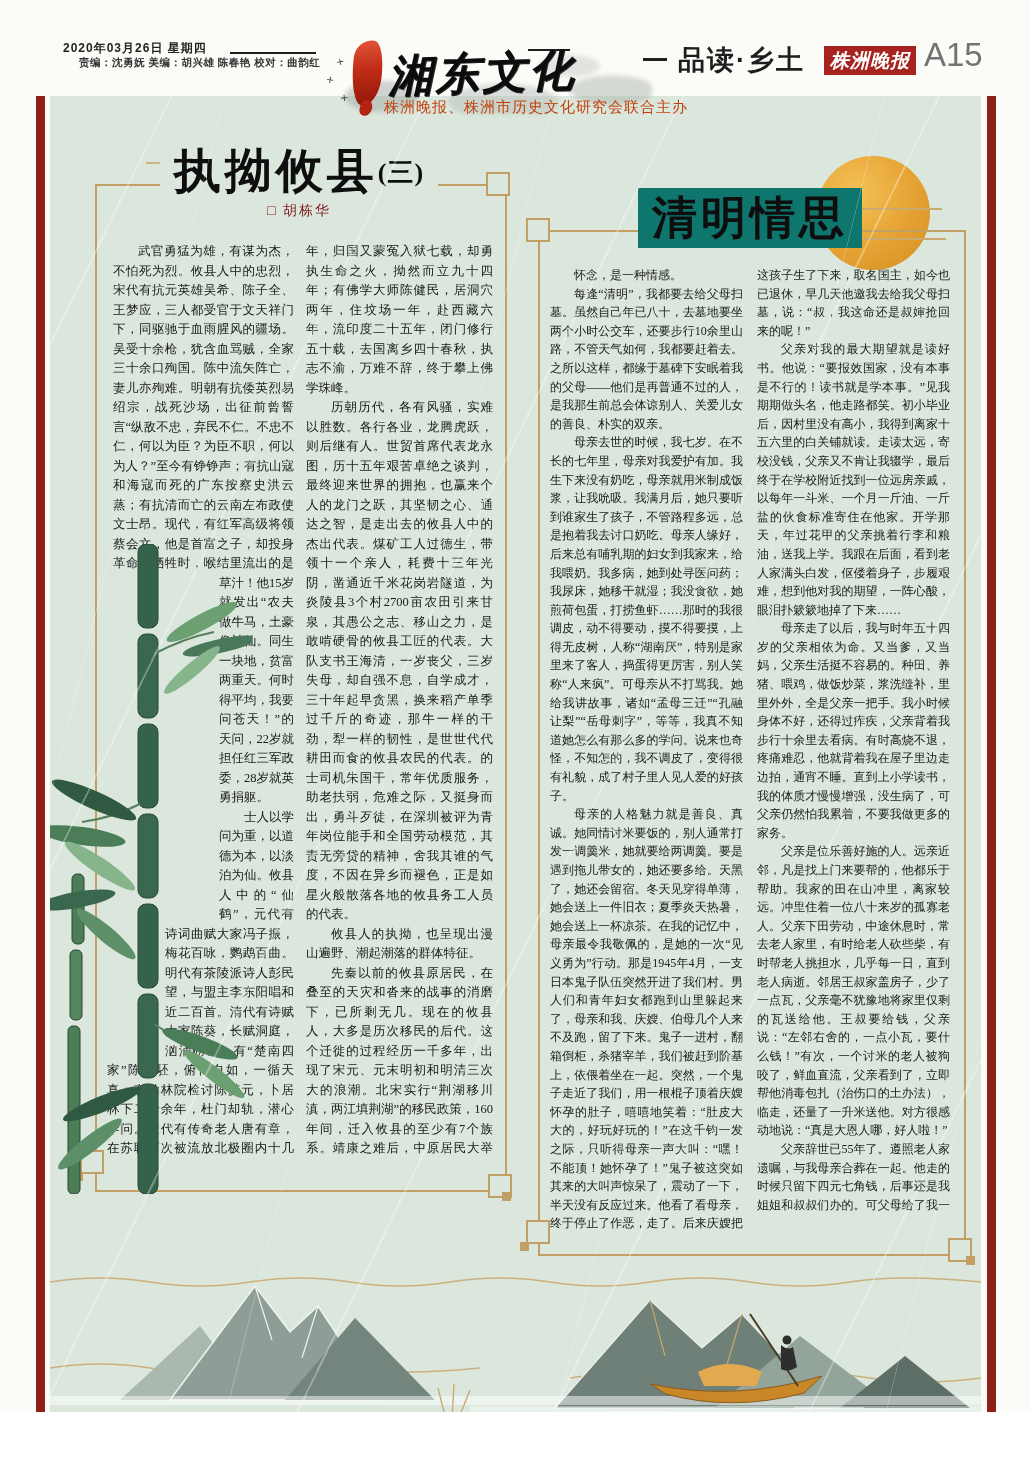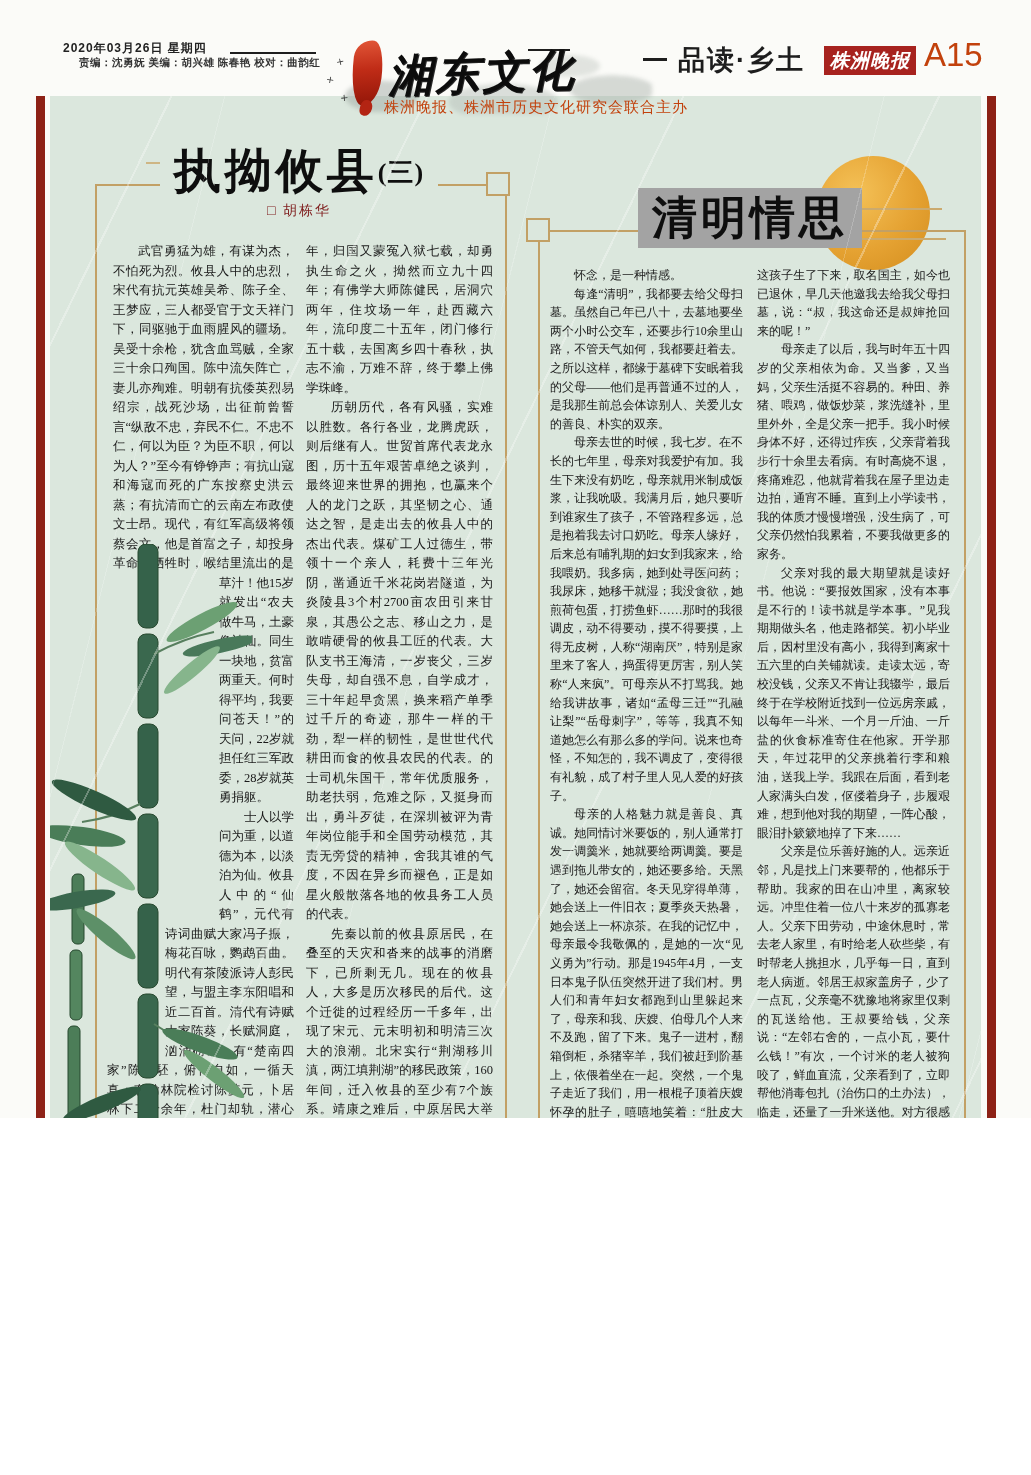--- a/index.html
+++ b/index.html
@@ -1,16 +1,16 @@
 <!DOCTYPE html>
 <html><head>
 <meta charset="utf-8">
 <style>
   html,body{margin:0;padding:0;}
-  .page{position:relative;width:1031px;height:1118px;background:#fbfbf8;overflow:hidden;
+  .page{position:relative;width:1031px;height:1412px;background:#fbfbf8;overflow:hidden;
         font-family:"Liberation Serif","DejaVu Serif",serif;color:#1b1b1b;}
 
   
   .bar{position:absolute;width:9px;top:96px;height:1346px;background:#8d2116;}
   .bar.left{left:36px;} .bar.right{left:987px;}
 
   
   .mast{position:absolute;left:0;top:0;width:1031px;height:96px;background:#fbfbf8;z-index:20;}
   .date-line{position:absolute;left:63px;top:40px;font-family:"Liberation Sans","DejaVu Sans",sans-serif;
              font-size:12px;font-weight:bold;color:#222;letter-spacing:1px;}
@@ -33,21 +33,21 @@
      border-radius:50% 50% 60% 40%;transform:rotate(14deg);z-index:2;}
   .bird{position:absolute;font-size:10px;color:#3a3a3a;z-index:3;font-family:"DejaVu Sans",sans-serif;}
   .logo-title{position:absolute;left:388px;top:44px;font-size:44px;font-weight:bold;font-style:italic;
      letter-spacing:3px;color:#0c0c0c;z-index:3;transform:rotate(-2deg);
      text-shadow:1px 1px 0 #2a2a2a;}
   .logo-sub{position:absolute;left:384px;top:98px;font-size:15px;color:#c2410c;letter-spacing:1px;z-index:21;}
   .section-title{position:absolute;left:678px;top:42px;font-size:27px;font-weight:bold;color:#1d1d1d;
      letter-spacing:2px;font-family:"Liberation Sans","DejaVu Sans",sans-serif;}
   .paper-badge{position:absolute;left:824px;top:46px;width:92px;height:29px;background:#a7231f;color:#fff;
      font-size:19px;font-weight:bold;font-style:italic;text-align:center;line-height:29px;letter-spacing:1px;}
-  .page-no{position:absolute;left:924px;top:36px;font-size:33px;color:#c2410c;
+  .page-no{position:absolute;left:924px;top:36px;font-size:33px;color:#737373;
      font-family:"Liberation Sans","DejaVu Sans",sans-serif;}
 
   
   .panel{position:absolute;left:50px;top:92px;width:931px;height:1346px;background:#dbe7dd;overflow:hidden;}
   .rain1,.rain2{position:absolute;left:0;top:0;width:100%;height:100%;pointer-events:none;z-index:9;}
   .rain1{background:repeating-linear-gradient(116deg,transparent 0 110px,rgba(255,255,255,.55) 110px 112px,transparent 112px 230px);opacity:.55;}
   .rain2{background:repeating-linear-gradient(104deg,transparent 0 170px,rgba(255,255,255,.5) 170px 171px,transparent 171px 320px);opacity:.4;}
 
   .moon{position:absolute;left:766px;top:64px;width:114px;height:114px;border-radius:50%;z-index:1;
      background:radial-gradient(circle at 35% 32%, #f4c157 0%, #e5a232 55%, #d38d1e 100%);}
@@ -144,35 +144,36 @@
     </div>
     <div class="a-author au-left">□ 胡栋华</div>
 
     <div class="cols cols-left">
       <div class="spA"></div>
       <div class="spB"></div>
       <div class="spC"></div>
       <p class="ind">武官勇猛为雄，有谋为杰，不怕死为烈。攸县人中的忠烈，宋代有抗元英雄吴希、陈子全、王梦应，三人都受官于文天祥门下，同驱驰于血雨腥风的疆场。吴受十余枪，犹含血骂贼，全家三十余口殉国。陈中流矢阵亡，妻儿亦殉难。明朝有抗倭英烈易绍宗，战死沙场，出征前曾誓言“纵敌不忠，弃民不仁。不忠不仁，何以为臣？为臣不职，何以为人？”至今有铮铮声；有抗山寇和海寇而死的广东按察史洪云蒸；有抗清而亡的云南左布政使文士昂。现代，有红军高级将领蔡会文，他是首富之子，却投身革命，牺牲时，喉结里流出的是草汁！他15岁就发出“农夫做牛马，土豪像神仙。同生一块地，贫富两重天。何时得平均，我要问苍天！”的天问，22岁就担任红三军政委，28岁就英勇捐躯。</p>
       <p class="ind">士人以学问为重，以道德为本，以淡泊为仙。攸县人中的“仙鹤”，元代有诗词曲赋大家冯子振，梅花百咏，鹦鹉百曲。明代有茶陵派诗人彭民望，与盟主李东阳唱和近二百首。清代有诗赋大家陈葵，长赋洞庭，汹涌磅礴；有“楚南四家”陈之駓，俯仰自如，一循天真；有翰林院检讨陈梦元，卜居林下二十余年，杜门却轨，潜心学问。近代有传奇老人唐有章，在苏联两次被流放北极圈内十几年，归国又蒙冤入狱七载，却勇执生命之火，拗然而立九十四年；有佛学大师陈健民，居洞穴两年，住坟场一年，赴西藏六年，流印度二十五年，闭门修行五十载，去国离乡四十春秋，执志不渝，万难不辞，终于攀上佛学珠峰。</p>
       <p class="ind">历朝历代，各有风骚，实难以胜数。各行各业，龙腾虎跃，则后继有人。世贸首席代表龙永图，历十五年艰苦卓绝之谈判，最终迎来世界的拥抱，也赢来个人的龙门之跃，其坚韧之心、通达之智，是走出去的攸县人中的杰出代表。煤矿工人过德生，带领十一个亲人，耗费十三年光阴，凿通近千米花岗岩隧道，为炎陵县3个村2700亩农田引来甘泉，其愚公之志、移山之力，是敢啃硬骨的攸县工匠的代表。大队支书王海清，一岁丧父，三岁失母，却自强不息，自学成才，三十年起早贪黑，换来稻产单季过千斤的奇迹，那牛一样的干劲，犁一样的韧性，是世世代代耕田而食的攸县农民的代表。的士司机朱国干，常年优质服务，助老扶弱，危难之际，又挺身而出，勇斗歹徒，在深圳被评为青年岗位能手和全国劳动模范，其责无旁贷的精神，舍我其谁的气度，不因在异乡而褪色，正是如星火般散落各地的攸县务工人员的代表。</p>
+      <p class="ind">攸县人的执拗，也呈现出漫山遍野、潮起潮落的群体特征。</p>
       <p class="ind">先秦以前的攸县原居民，在叠至的天灾和沓来的战事的消磨下，已所剩无几。现在的攸县人，大多是历次移民的后代。这个迁徙的过程经历一千多年，出现了宋元、元末明初和明清三次大的浪潮。北宋实行“荆湖移川滇，两江填荆湖”的移民政策，160年间，迁入攸县的至少有7个族系。靖康之难后，中原居民大举南迁，140年间，迁入攸邑的至少有21支族系。蒙元入主中原后，又有8支族姓迁入攸县。更大的移民潮迭起于元末明初，“血洗茶攸”惨剧后，攸县几近空邑，田野荒芜，先有自发性移民，后有“江西填湖广”的政策性移民，前后颠连80年，共有116支族姓涌入，成为攸县移民的主体。从明朝中期到清末，绵延500年间，又陆续有34支族姓迁入攸县，虽然悠长，却为余波。（据刘大元所著《洣水人家》）</p>
 
     </div>
 
     <div class="a-title t-right">
-      <span class="t" style="background:#a3a3a3;text-align:center;">清明情思</span>
+      <span class="t" style="background:#0f766e;text-align:center;">清明情思</span>
     </div>
 
     <div class="cols cols-right">
       <p class="ind">怀念，是一种情感。</p>
       <p class="ind">每逢“清明”，我都要去给父母扫墓。虽然自己年已八十，去墓地要坐两个小时公交车，还要步行10余里山路，不管天气如何，我都要赶着去。之所以这样，都缘于墓碑下安眠着我的父母——他们是再普通不过的人，是我那生前总会体谅别人、关爱儿女的善良、朴实的双亲。</p>
       <p class="ind">母亲去世的时候，我七岁。在不长的七年里，母亲对我爱护有加。我生下来没有奶吃，母亲就用米制成饭浆，让我吮吸。我满月后，她只要听到谁家生了孩子，不管路程多远，总是抱着我去讨口奶吃。母亲人缘好，后来总有哺乳期的妇女到我家来，给我喂奶。我多病，她到处寻医问药；我尿床，她移干就湿；我没食欲，她煎荷包蛋，打捞鱼虾……那时的我很调皮，动不得要动，摸不得要摸，上得无皮树，人称“湖南厌”，特别是家里来了客人，捣蛋得更厉害，别人笑称“人来疯”。可母亲从不打骂我。她给我讲故事，诸如“孟母三迁”“孔融让梨”“岳母刺字”，等等，我真不知道她怎么有那么多的学问。说来也奇怪，不知怎的，我不调皮了，变得很有礼貌，成了村子里人见人爱的好孩子。</p>
       <p class="ind">母亲的人格魅力就是善良、真诚。她同情讨米要饭的，别人通常打发一调羹米，她就要给两调羹。要是遇到拖儿带女的，她还要多给。天黑了，她还会留宿。冬天见穿得单薄，她会送上一件旧衣；夏季炎天热暑，她会送上一杯凉茶。在我的记忆中，母亲最令我敬佩的，是她的一次“见义勇为”行动。那是1945年4月，一支日本鬼子队伍突然开进了我们村。男人们和青年妇女都跑到山里躲起来了，母亲和我、庆嫂、伯母几个人来不及跑，留了下来。鬼子一进村，翻箱倒柜，杀猪宰羊，我们被赶到阶基上，依偎着坐在一起。突然，一个鬼子走近了我们，用一根棍子顶着庆嫂怀孕的肚子，嘻嘻地笑着：“肚皮大大的，好玩好玩的！”在这千钧一发之际，只听得母亲一声大叫：“嘿！不能顶！她怀孕了！”鬼子被这突如其来的大叫声惊呆了，震动了一下，半天没有反应过来。他看了看母亲，终于停止了作恶，走了。后来庆嫂把这孩子生了下来，取名国主，如今也已退休，早几天他邀我去给我父母扫墓，说：“叔，我这命还是叔婶抢回来的呢！”</p>
+      <p class="ind">父亲对我的最大期望就是读好书。他说：“要报效国家，没有本事是不行的！读书就是学本事。”见我期期做头名，他走路都笑。初小毕业后，因村里没有高小，我得到离家十五六里的白关铺就读。走读太远，寄校没钱，父亲又不肯让我辍学，最后终于在学校附近找到一位远房亲戚，以每年一斗米、一个月一斤油、一斤盐的伙食标准寄住在他家。开学那天，年过花甲的父亲挑着行李和粮油，送我上学。我跟在后面，看到老人家满头白发，伛偻着身子，步履艰难，想到他对我的期望，一阵心酸，眼泪扑簌簌地掉了下来……</p>
       <p class="ind">母亲走了以后，我与时年五十四岁的父亲相依为命。又当爹，又当妈，父亲生活挺不容易的。种田、养猪、喂鸡，做饭炒菜，浆洗缝补，里里外外，全是父亲一把手。我小时候身体不好，还得过痄疾，父亲背着我步行十余里去看病。有时高烧不退，疼痛难忍，他就背着我在屋子里边走边拍，通宵不睡。直到上小学读书，我的体质才慢慢增强，没生病了，可父亲仍然怕我累着，不要我做更多的家务。</p>
-      <p class="ind">父亲对我的最大期望就是读好书。他说：“要报效国家，没有本事是不行的！读书就是学本事。”见我期期做头名，他走路都笑。初小毕业后，因村里没有高小，我得到离家十五六里的白关铺就读。走读太远，寄校没钱，父亲又不肯让我辍学，最后终于在学校附近找到一位远房亲戚，以每年一斗米、一个月一斤油、一斤盐的伙食标准寄住在他家。开学那天，年过花甲的父亲挑着行李和粮油，送我上学。我跟在后面，看到老人家满头白发，伛偻着身子，步履艰难，想到他对我的期望，一阵心酸，眼泪扑簌簌地掉了下来……</p>
       <p class="ind">父亲是位乐善好施的人。远亲近邻，凡是找上门来要帮的，他都乐于帮助。我家的田在山冲里，离家较远。冲里住着一位八十来岁的孤寡老人。父亲下田劳动，中途休息时，常去老人家里，有时给老人砍些柴，有时帮老人挑担水，几乎每一日，直到老人病逝。邻居王叔家盖房子，少了一点瓦，父亲毫不犹豫地将家里仅剩的瓦送给他。王叔要给钱，父亲说：“左邻右舍的，一点小瓦，要什么钱！”有次，一个讨米的老人被狗咬了，鲜血直流，父亲看到了，立即帮他消毒包扎（治伤口的土办法），临走，还量了一升米送他。对方很感动地说：“真是大恩人哪，好人啦！”</p>
       <p class="ind">父亲辞世已55年了。遵照老人家遗嘱，与我母亲合葬在一起。他走的时候只留下四元七角钱，后事还是我姐姐和叔叔们办的。可父母给了我一笔宝贵的精神财富，至今我享用不尽。</p>
 
     </div>
 
     <svg class="bamboo" width="210" height="650" viewBox="0 0 210 650">
       <g stroke="#27492f" stroke-width="1">
         <rect x="96" y="0" width="20" height="84" rx="8" fill="#35624a"></rect>
         <rect x="96" y="90" width="20" height="84" rx="8" fill="#3a684e"></rect>
         <rect x="96" y="180" width="20" height="84" rx="8" fill="#35624a"></rect>

